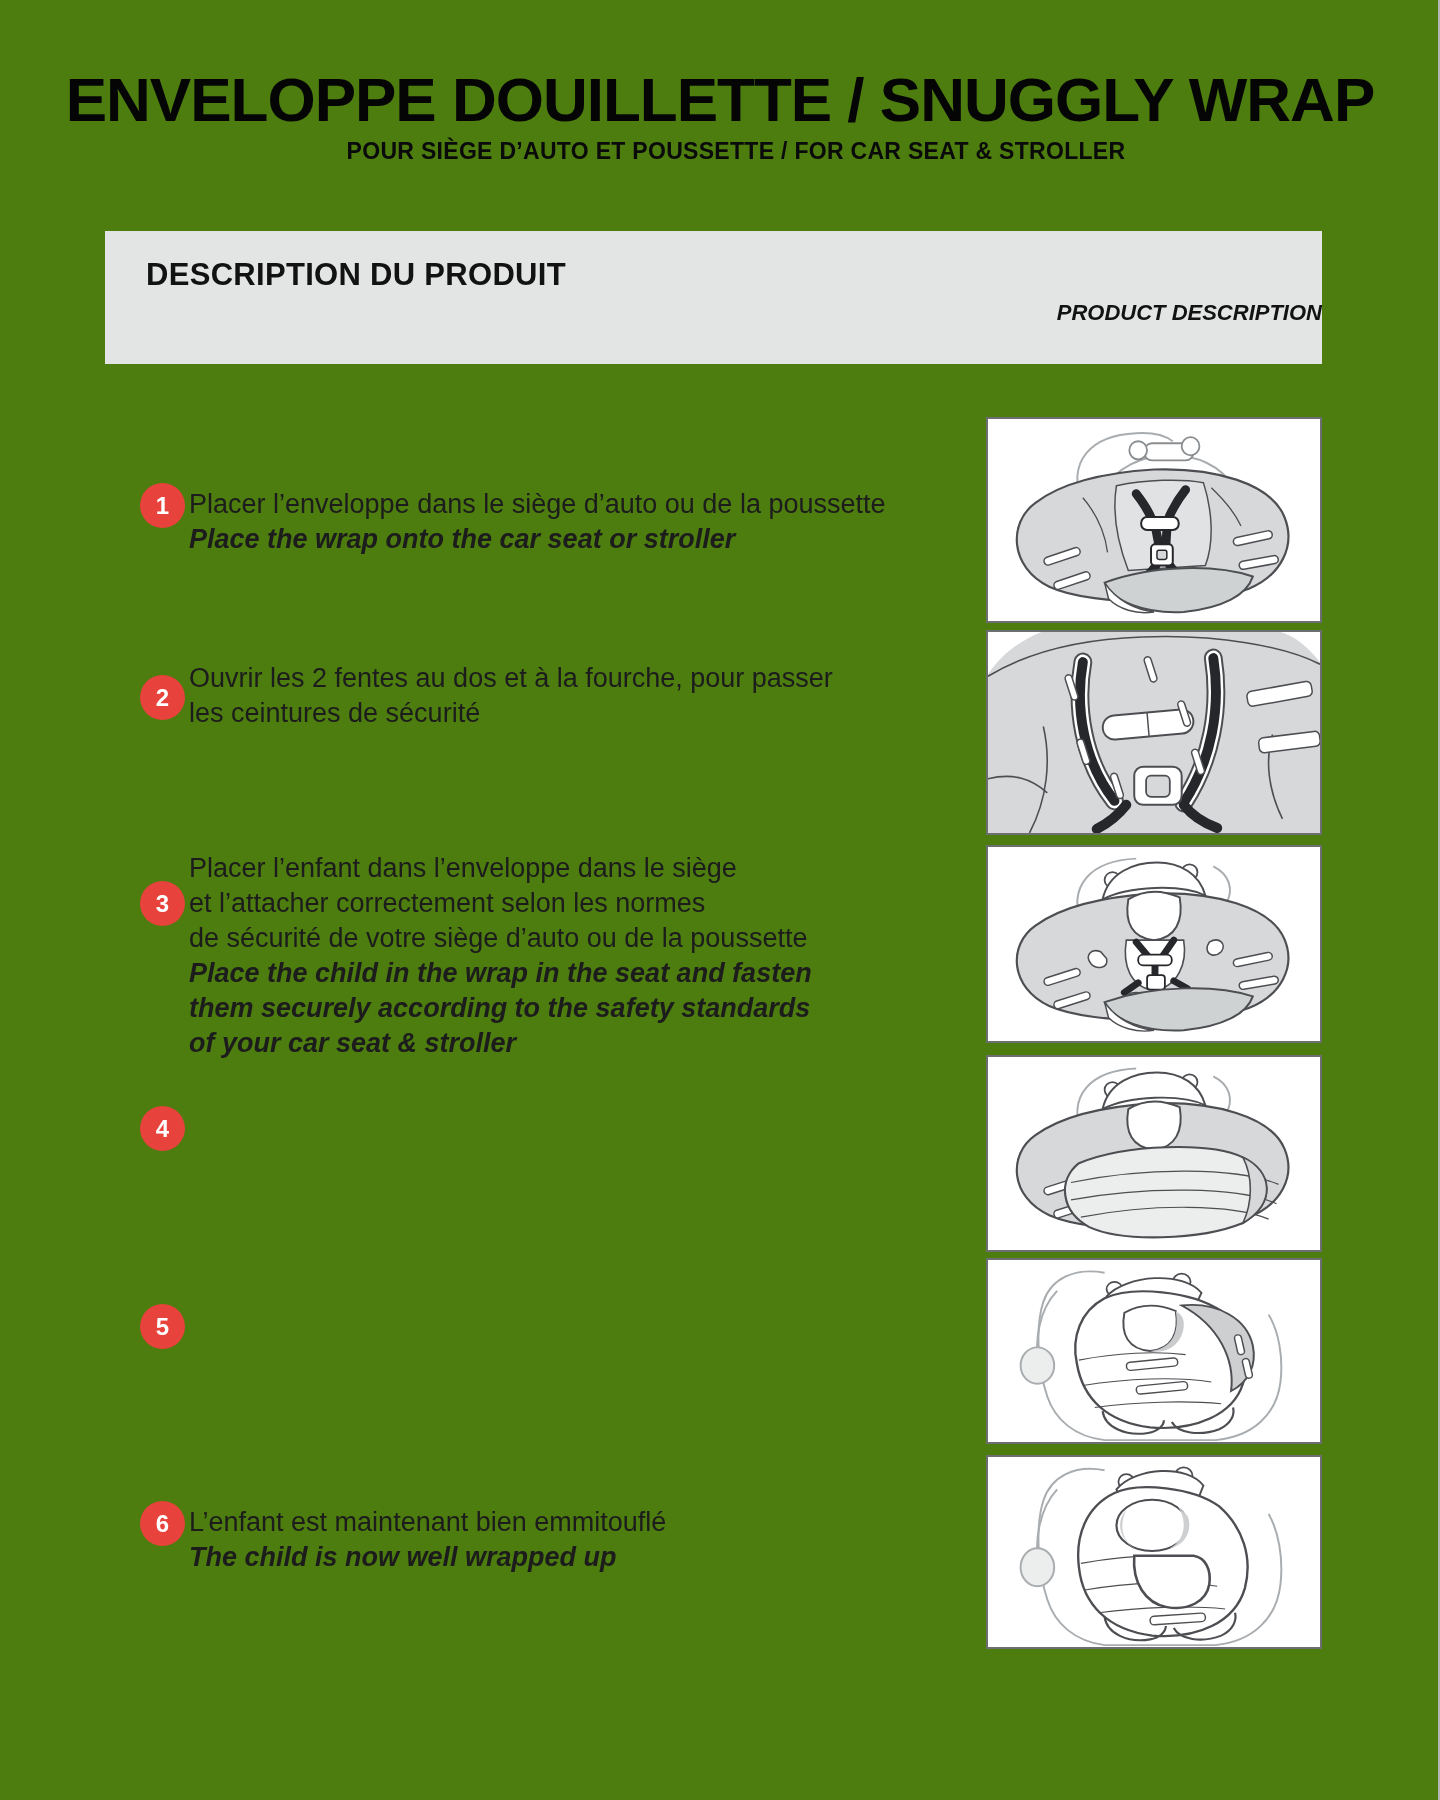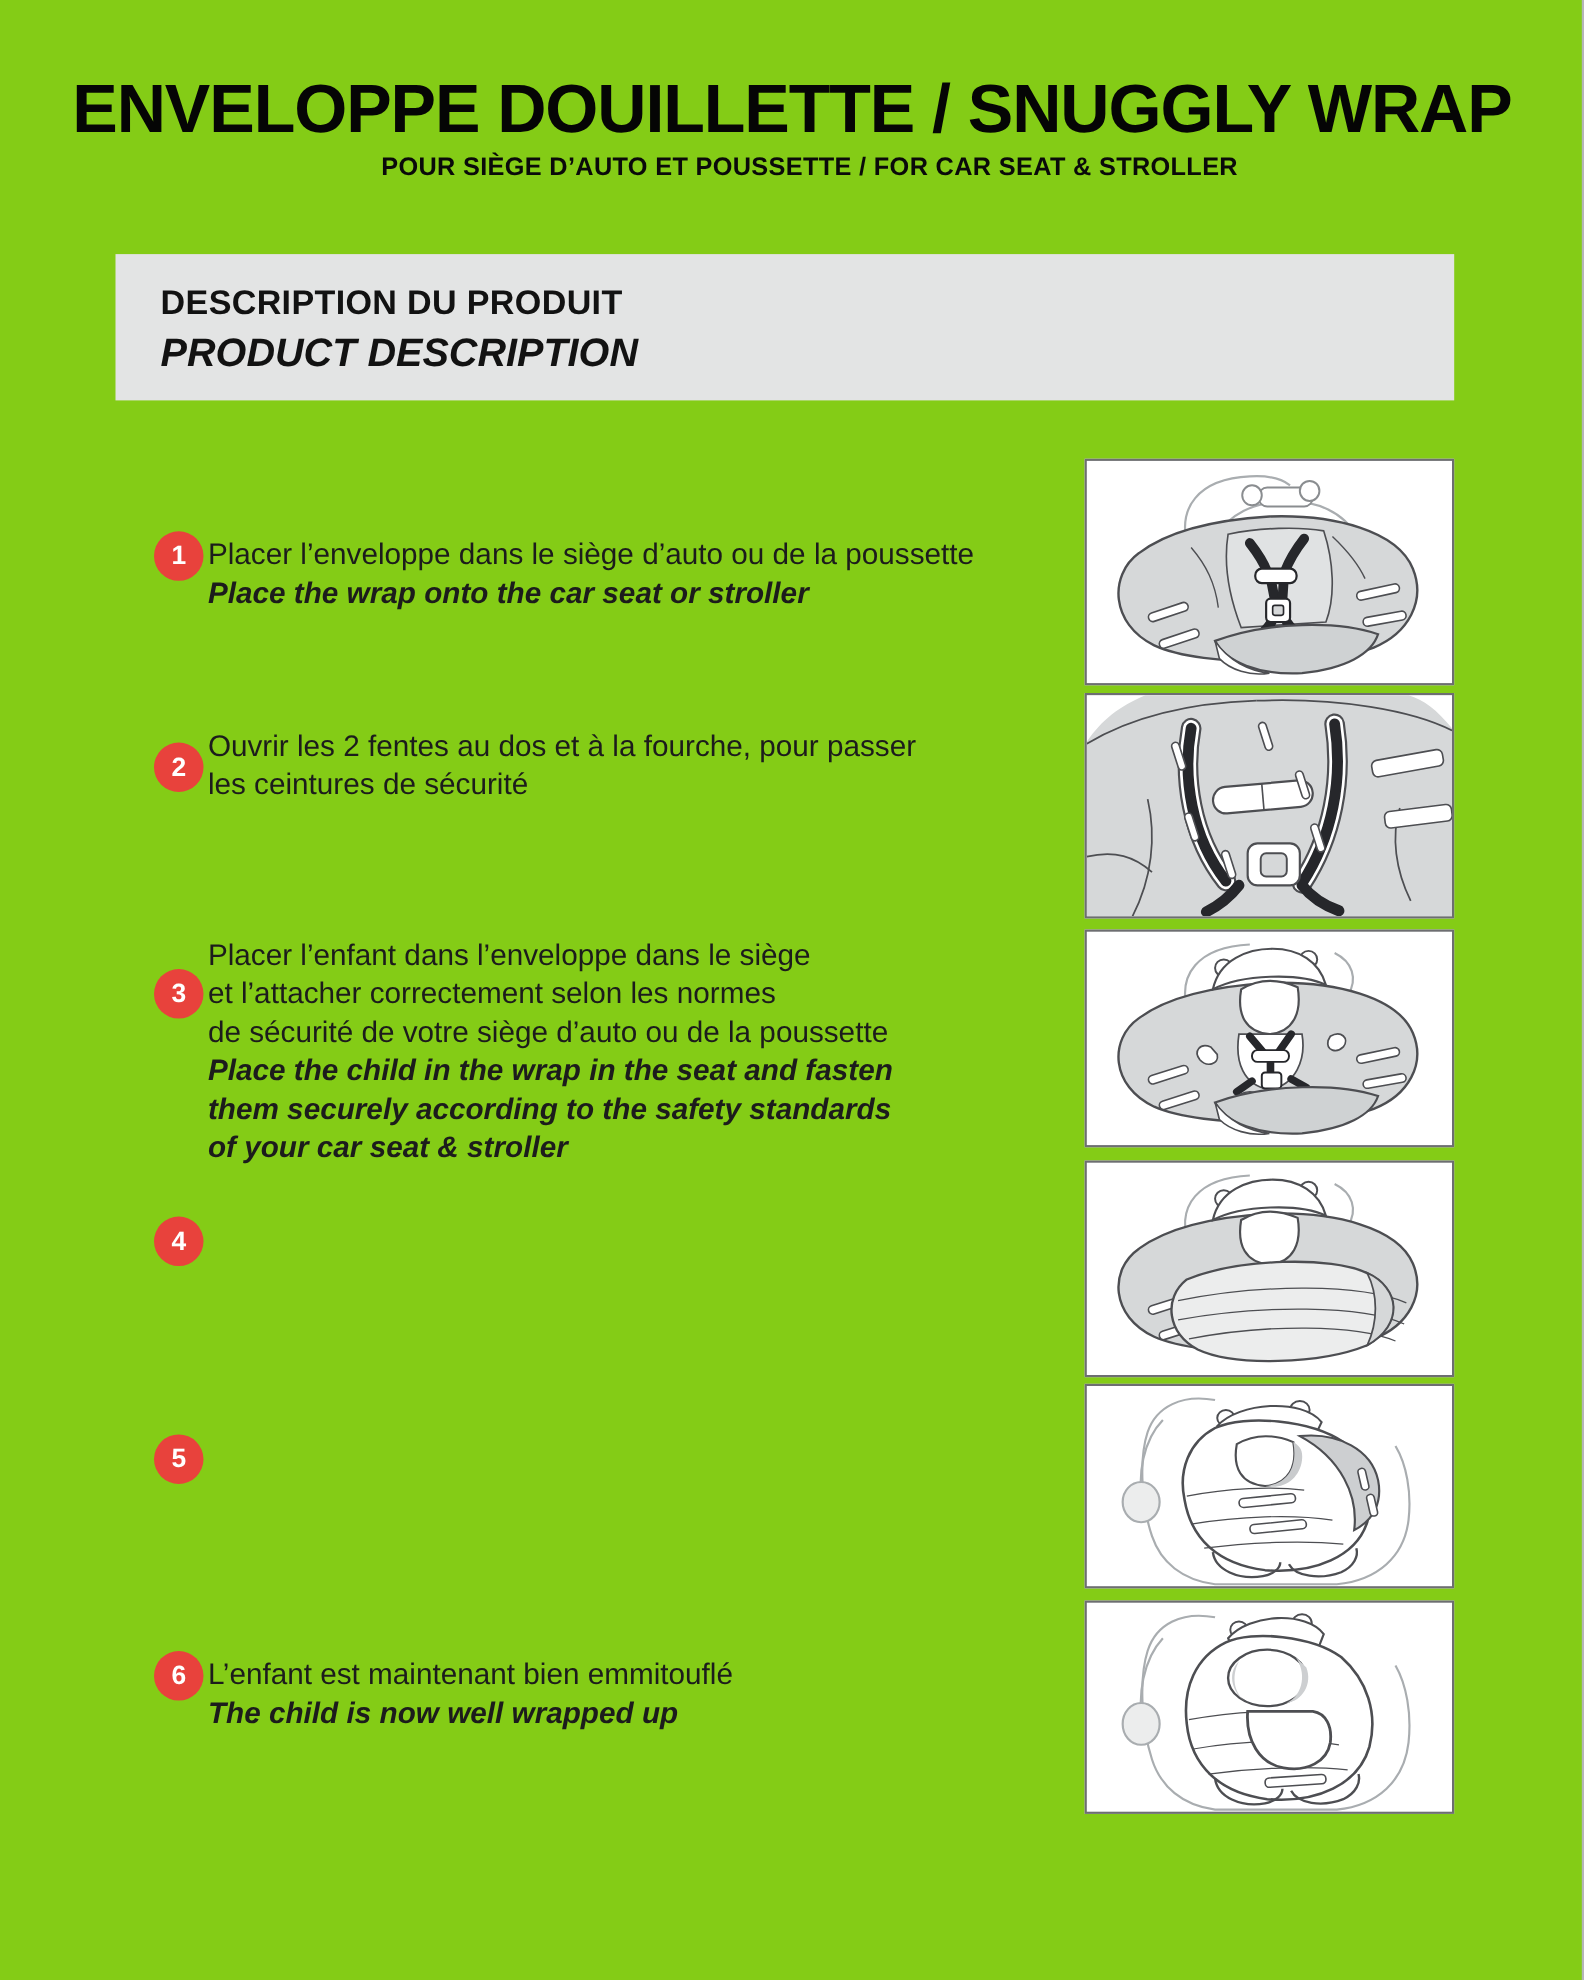--- a/index.html
+++ b/index.html
@@ -7,32 +7,32 @@
     --banner-gray:#e3e4e4;
     --box-border:#6d6e71;
     --ink:#1a1a1a;
     --line-art:#4d4e52;
     --seat-line:#a9adb0;
     --wrap-fill:#d6d8d9;
     --edge-line:#b4b6b8;
   }
   html,body{margin:0;padding:0;}
   body{background:#ffffff;font-family:"Liberation Sans",sans-serif;color:var(--ink);}
-  .page{position:relative;width:1440px;height:1800px;background:#84cc16;overflow:hidden;}
+  .page{position:relative;width:1440px;height:1800px;background:#4d7c0f;overflow:hidden;}
   .edge-line{position:absolute;right:0;top:0;width:2px;height:1800px;background:var(--edge-line);}
 
   .title{position:absolute;top:64px;left:0;width:1440px;text-align:center;
          font-size:62px;font-weight:bold;letter-spacing:-1px;color:#050505;white-space:nowrap;}
   .subtitle{position:absolute;top:138px;left:0;width:1440px;text-align:center;
          font-size:23px;font-weight:bold;letter-spacing:.3px;color:#0a0a0a;white-space:nowrap;margin-left:16px;}
 
   .banner{position:absolute;left:105px;top:231px;width:1217px;height:133px;
           background:var(--banner-gray);box-sizing:border-box;padding:26px 0 0 41px;}
   .banner .h-fr{font-size:31px;font-weight:bold;letter-spacing:.3px;color:#121212;}
-  .banner .h-en{font-size:36px;font-weight:bold;font-style:italic;margin-top:7px;color:#121212;}
+  .banner .h-en{font-size:22px;font-weight:bold;font-style:italic;margin-top:7px;color:#121212;text-align:right;}
 
   .step{position:absolute;left:140px;display:flex;gap:4px;width:840px;}
   .badge{width:45px;height:45px;border-radius:50%;background:var(--badge-red);
          color:#fff;font-size:24px;font-weight:bold;display:flex;align-items:center;
          justify-content:center;flex-shrink:0;}
   .lines-1 .badge{margin-top:-4px;}
   .lines-2 .badge{margin-top:14px;}
   .lines-3 .badge{margin-top:30px;}
   .step-text{font-size:27px;line-height:35px;color:#1c1c1c;}
   .step-text .fr{white-space:pre-line;}

